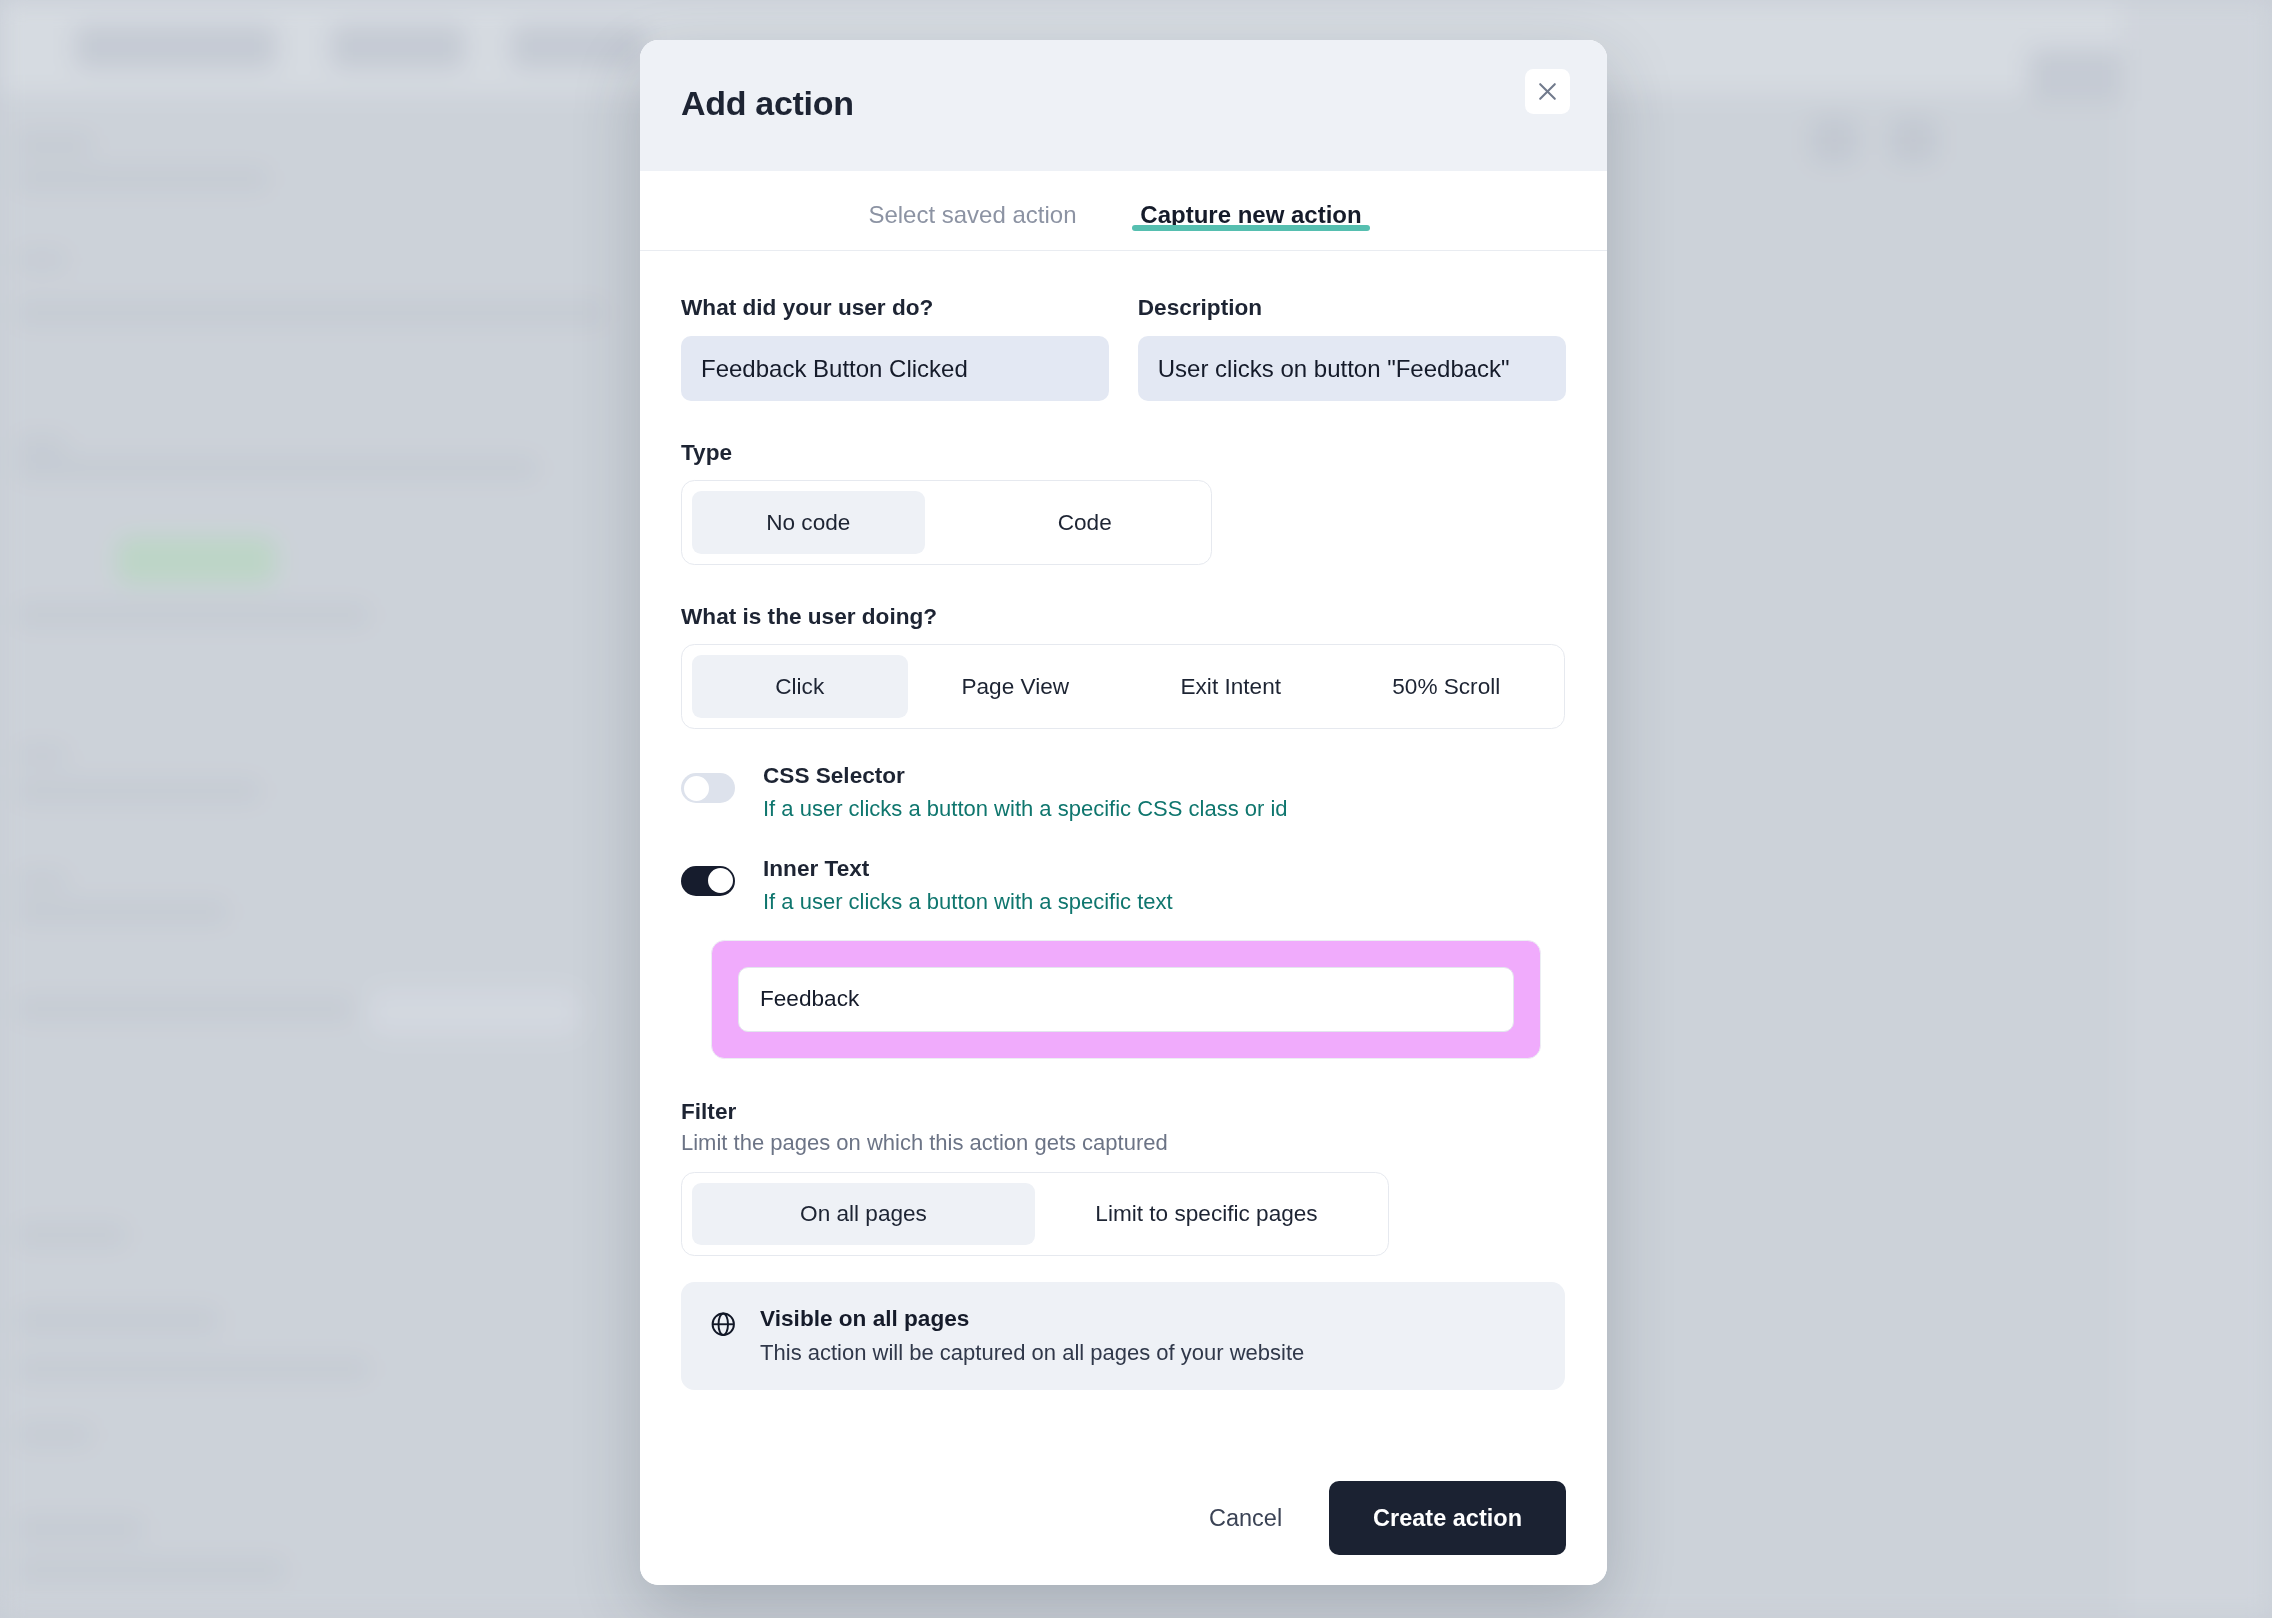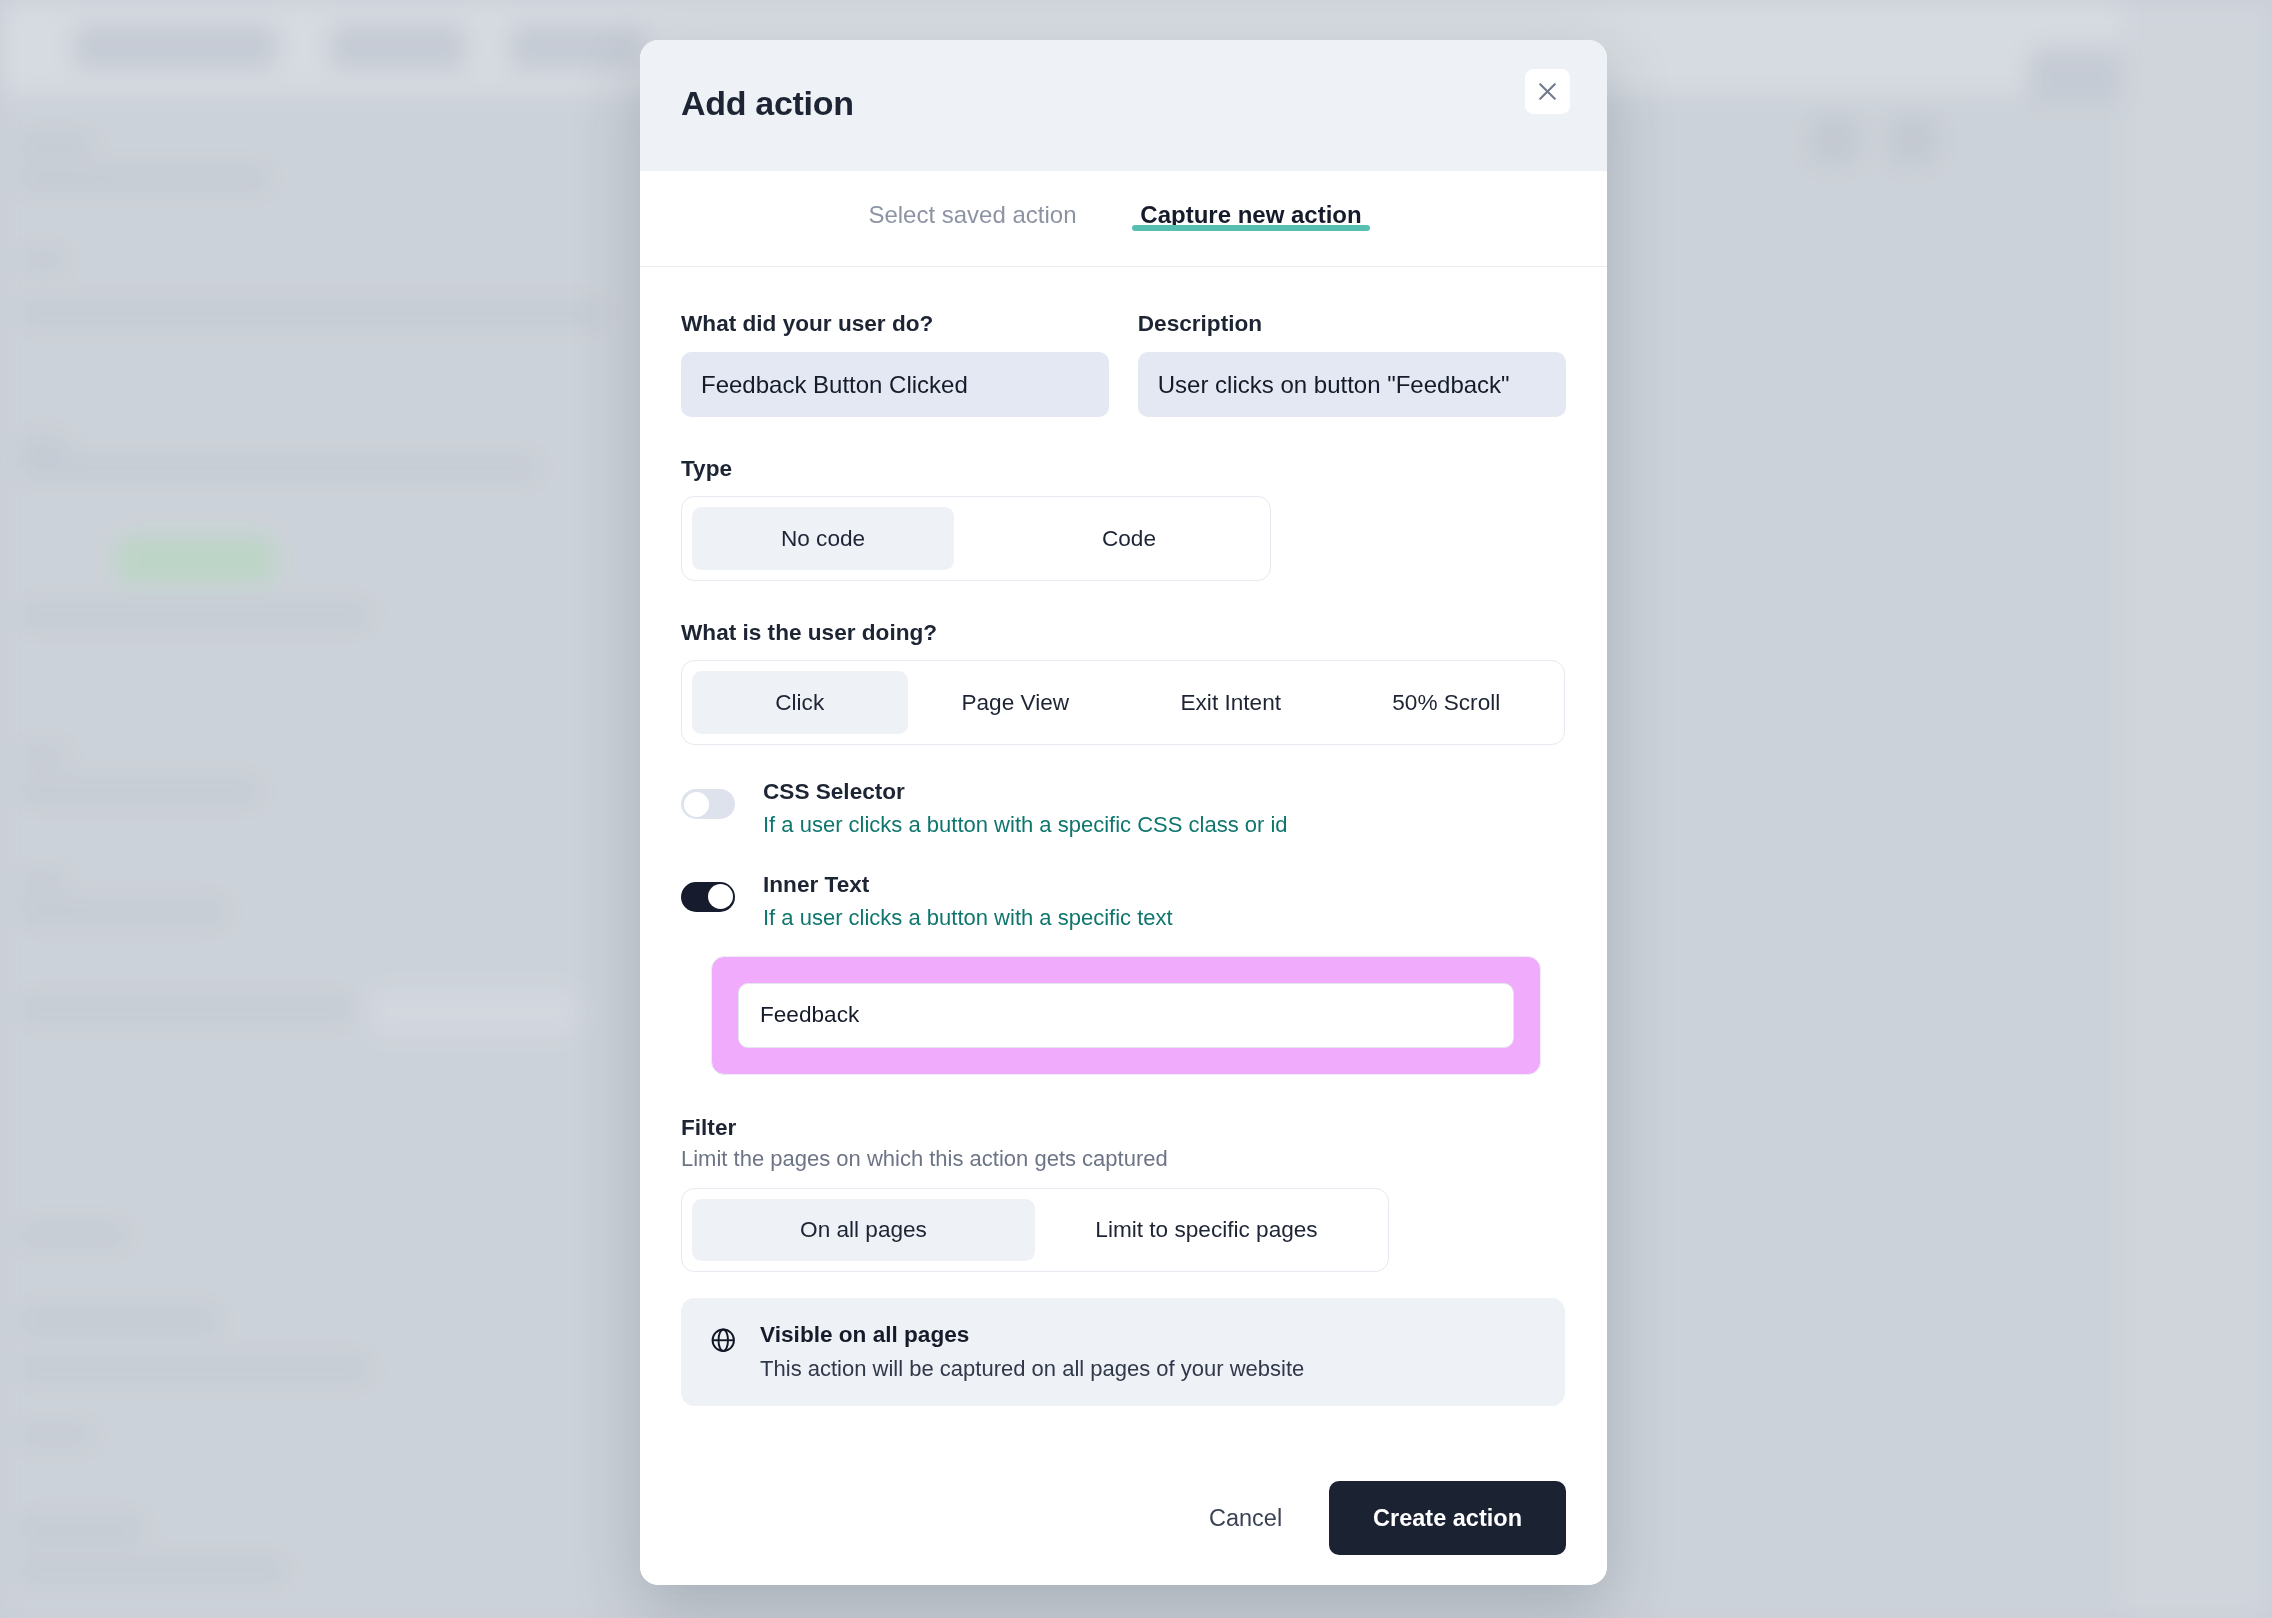--- a/index.html
+++ b/index.html
@@ -105,21 +105,21 @@
     display: flex;
     align-items: center;
     justify-content: center;
     cursor: pointer;
   }
   .close-btn svg { display: block; }
 
   
   .tabs {
     position: relative;
-    height: 96px;
+    height: 80px;
     flex: none;
     border-bottom: 1.7px solid #e9ecf1;
     display: flex;
     align-items: flex-start;
     padding-left: 220px;
     gap: 47px;
     background: #fff;
   }
   .tab {
     position: relative;
@@ -194,21 +194,21 @@
   .seg-opt {
     font-size: 22.6px;
     color: #1d2433;
     padding: 18.4px 35px;
     border-radius: 9.2px;
     cursor: pointer;
     white-space: nowrap;
     text-align: center;
   }
   .seg-opt.selected { background: #eef1f6; }
-  .seg.seg-type { width: 590px; gap: 44px; }
+  .seg.seg-type { width: 531px; gap: 44px; }
   .seg.seg-type .seg-opt { flex: 1; }
   .seg.seg-doing { width: 884px; }
   .seg.seg-doing .seg-opt { flex: 1; }
   .seg.seg-filter { width: 708px; }
   .seg.seg-filter .seg-opt { flex: 1; }
 
   
   .toggle-row {
     display: flex;
     align-items: flex-start;

